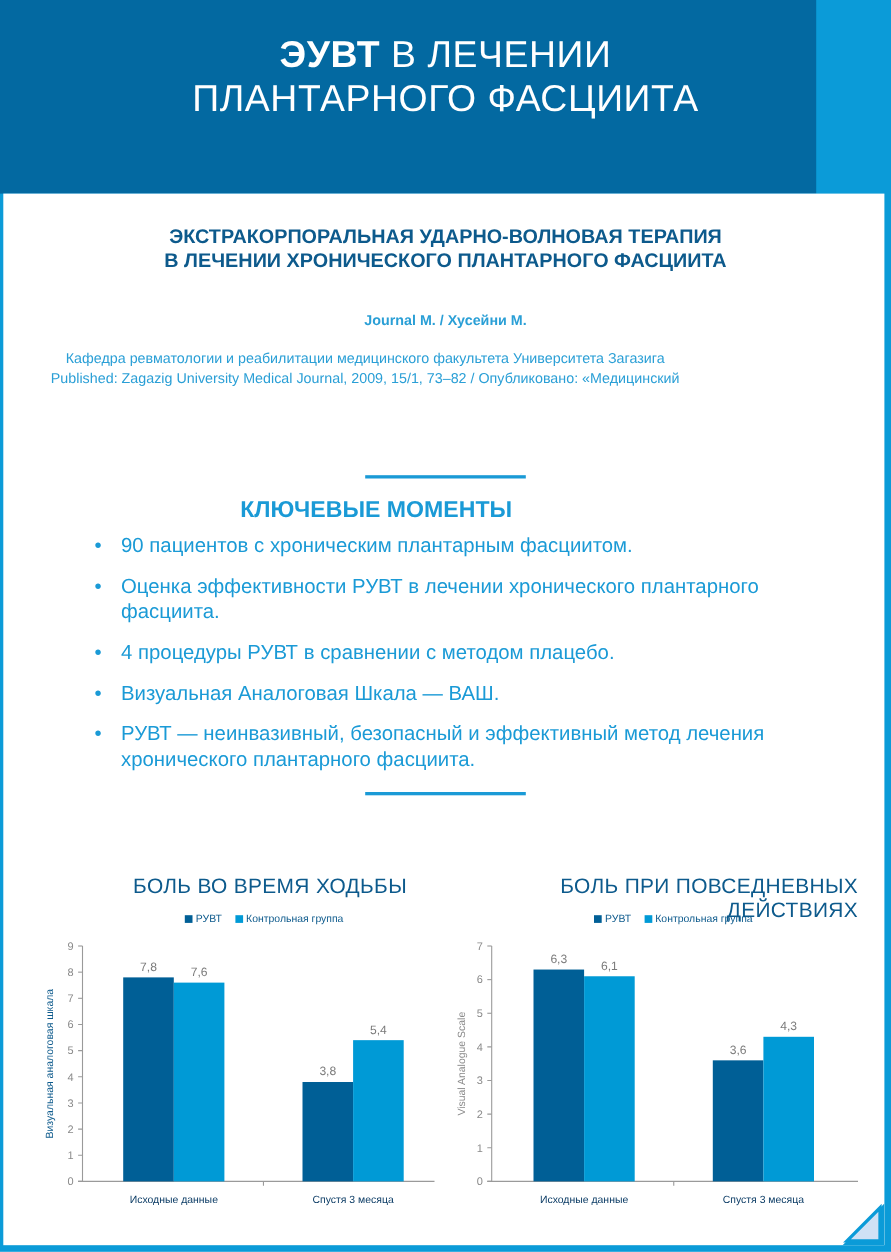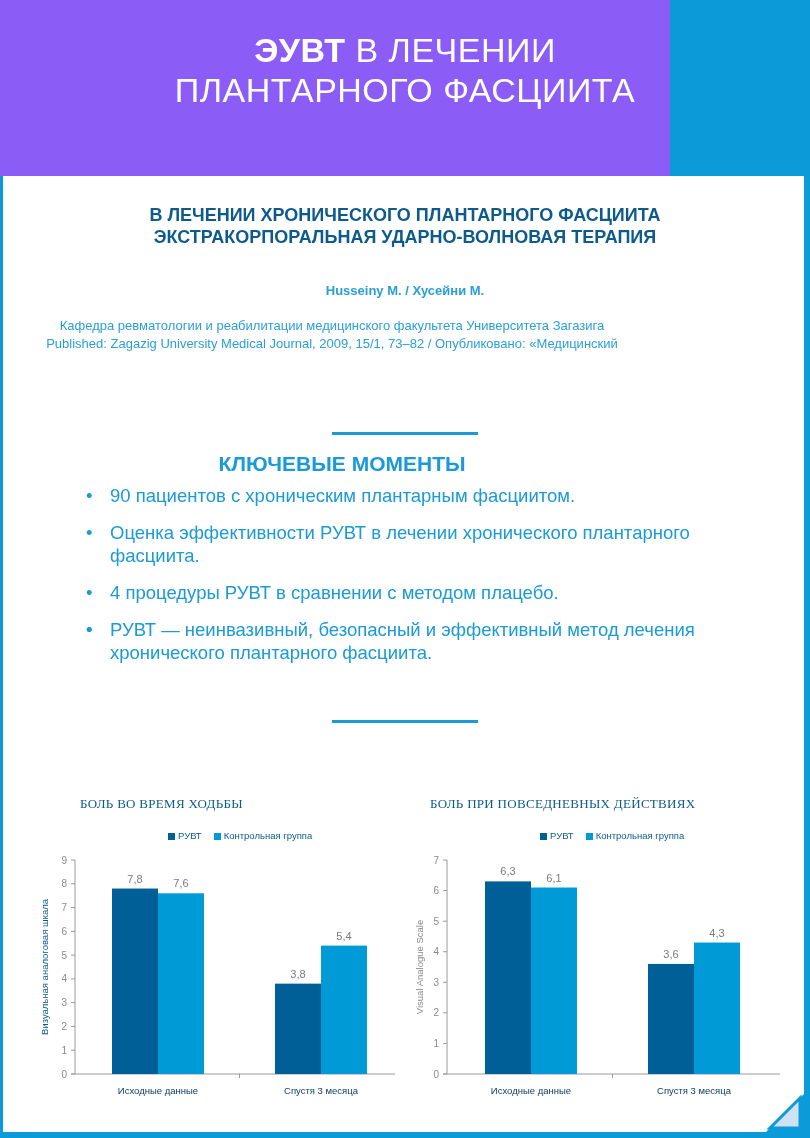--- a/index.html
+++ b/index.html
@@ -1,30 +1,30 @@
 <!DOCTYPE html>
 <html><head>
 <meta charset="utf-8">
 <style>
   html, body { margin:0; padding:0; }
   body { width:810px; height:1138px; background:#0b9bd8; position:relative; overflow:hidden; font-family:"Liberation Sans", sans-serif; }
-  .header { position:absolute; left:0; top:0; width:670px; height:176px; background:#8b5cf6; }
+  .header { position:absolute; left:0; top:0; width:742px; height:176px; background:#0369a1; }
   .header-title { position:absolute; left:0; top:30px; width:810px; text-align:center; color:#fff; font-size:34px; line-height:40px; letter-spacing:0.5px; font-weight:normal; }
   .header-title b { font-weight:bold; }
   .panel { position:absolute; left:3px; top:176px; width:801px; height:956px; background:#fff; }
   .fold { position:absolute; right:0; bottom:0; width:38px; height:38px; }
   .subtitle { position:absolute; left:0; top:204px; width:810px; text-align:center; color:#0d5a8c; font-weight:bold; font-size:18px; line-height:22px; }
   .authors { position:absolute; left:0; top:283px; width:810px; text-align:center; color:#2a9fd6; font-weight:bold; font-size:13px; }
   .affil { position:absolute; left:0; top:317px; width:664px; text-align:center; color:#2a9fd6; font-size:13px; line-height:18px; }
   .rule { position:absolute; left:332px; width:146px; height:3px; background:#1a9ad6; }
   .kp-title { position:absolute; left:0; top:452px; width:684px; text-align:center; color:#1a9ad6; font-weight:bold; font-size:21px; }
   .kp-list { position:absolute; left:86px; top:484px; width:660px; margin:0; padding:0; list-style:none; }
   .kp-list li { position:relative; padding-left:24px; color:#1a9ad6; font-size:18.5px; line-height:23px; margin-bottom:14px; }
   .kp-list li .bullet { position:absolute; left:0; top:0; }
-  .chart-title { position:absolute; text-align:left; color:#0d5a8c; font-size:13px; letter-spacing:0.3px;font-family:Liberation Serif, serif; }
+  .chart-title { position:absolute; text-align:right; color:#0d5a8c; font-size:19px; letter-spacing:0.3px; }
   .legend { position:absolute; font-size:9.5px; color:#0d5a8c; display:flex; gap:12px; }
   .legend .sw { display:inline-block; width:7px; height:7px; margin-right:3px; vertical-align:middle; }
   svg.chart { position:absolute; overflow:visible; }
   svg.chart text { font-family:"Liberation Sans", sans-serif; }
 </style>
 </head>
 <body>
 
 <div class="header">
   <div class="header-title">
@@ -35,39 +35,39 @@
 
 <div class="panel">
   <svg class="fold" viewBox="0 0 38 38">
     <polygon points="38,0 38,38 0,38" fill="#0b9bd8"></polygon>
     <polygon points="0,38 38,0 8,0 0,8" fill="#fff" opacity="0"></polygon>
     <polygon points="4,34 34,4 34,34" fill="#cfe1f5" stroke="#0b9bd8" stroke-width="3"></polygon>
   </svg>
 </div>
 
 <div class="subtitle">
+  <div>ЭКСТРАКОРПОРАЛЬНАЯ УДАРНО-ВОЛНОВАЯ ТЕРАПИЯ</div>
   <div>В ЛЕЧЕНИИ ХРОНИЧЕСКОГО ПЛАНТАРНОГО ФАСЦИИТА</div>
-  <div>ЭКСТРАКОРПОРАЛЬНАЯ УДАРНО-ВОЛНОВАЯ ТЕРАПИЯ</div>
 </div>
 
-<div class="authors">Husseiny M. / Хусейни М.</div>
+<div class="authors">Journal M. / Хусейни М.</div>
 
 <div class="affil">
   <div>Кафедра ревматологии и реабилитации медицинского факультета Университета Загазига</div>
   <div>Published: Zagazig University Medical Journal, 2009, 15/1, 73–82 / Опубликовано: «Медицинский</div>
 </div>
 
 <div class="rule" style="top:432px"></div>
 <div class="kp-title">КЛЮЧЕВЫЕ МОМЕНТЫ</div>
 
 <ul class="kp-list">
   <li><span class="bullet">•</span><span>90 пациентов с хроническим плантарным фасциитом.</span></li>
   <li><span class="bullet">•</span><span>Оценка эффективности РУВТ в лечении хронического плантарного фасциита.</span></li>
   <li><span class="bullet">•</span><span>4 процедуры РУВТ в сравнении с методом плацебо.</span></li>
-  <li><span class="bullet">•</span></li>
+  <li><span class="bullet">•</span><span>Визуальная Аналоговая Шкала — ВАШ.</span></li>
   <li><span class="bullet">•</span><span>РУВТ — неинвазивный, безопасный и эффективный метод лечения хронического плантарного фасциита.</span></li>
 </ul>
 
 <div class="rule" style="top:720px"></div>
 
 <div class="chart-title" style="left:80px; top:796px; width:290px;">БОЛЬ ВО ВРЕМЯ ХОДЬБЫ</div>
 <div class="legend" style="left:168px; top:830px;">
   <span><span class="sw" style="background:#005f96"></span><span>РУВТ</span></span>
   <span><span class="sw" style="background:#009ad6"></span><span>Контрольная группа</span></span>
 </div>

